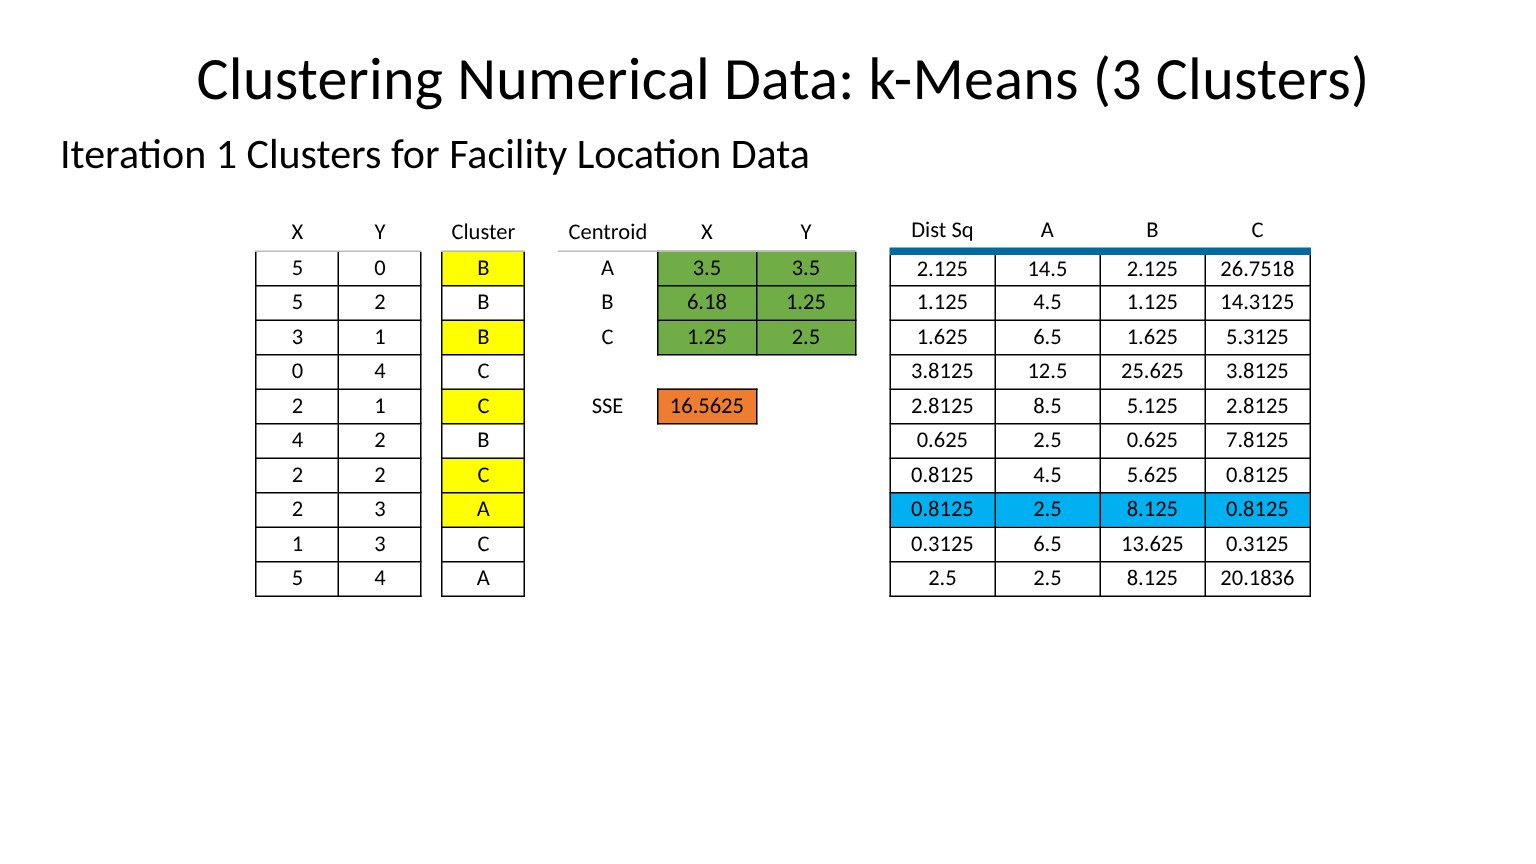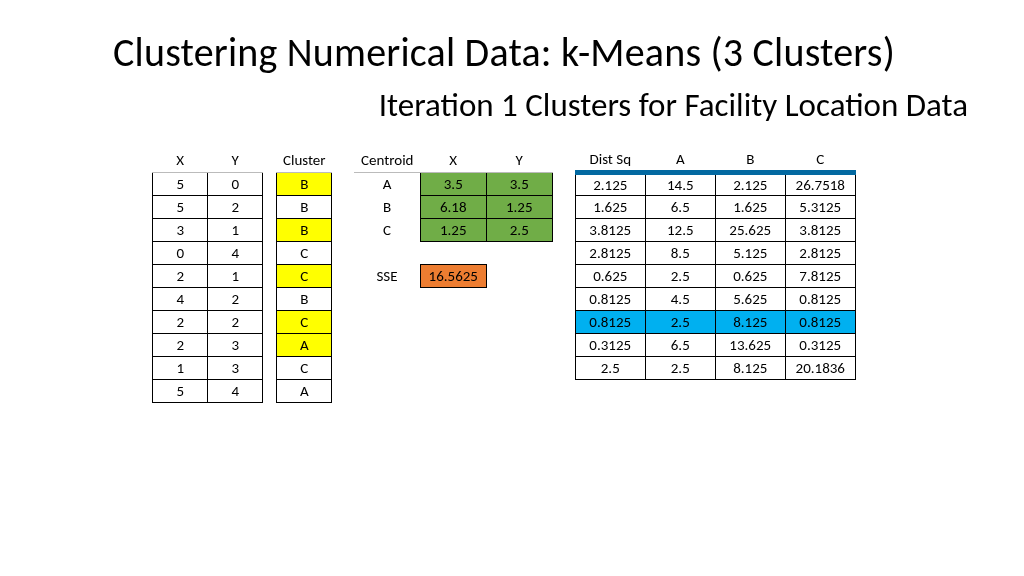--- a/index.html
+++ b/index.html
@@ -6,34 +6,34 @@
   body {
     margin: 0;
     padding: 0;
     width: 1024px;
     height: 576px;
     background: #fff;
     font-family: Calibri, "Segoe UI", Arial, sans-serif;
     color: #000;
   }
   .slide {
-    padding: 28px 56px 0 40px;
+    padding: 28px 20px 0 40px;
   }
   h1 {
     font-weight: 400;
     font-size: 40px;
     margin: 0 0 8px 0;
     text-align: center;
     letter-spacing: 0.2px;
   }
   h2 {
     font-weight: 400;
-    font-size: 33px;
+    font-size: 28px;
     margin: 0 0 24px 0;
-    text-align: right;
+    text-align: left;
   }
   .tables {
     display: flex;
     justify-content: center;
     gap: 22px;
     font-size: 15px;
   }
   table {
     border-collapse: collapse;
   }
@@ -204,20 +204,26 @@
           </tr>
         </thead>
         <tbody id="right-body">
             <tr>
               <td>2.125</td>
               <td>14.5</td>
               <td>2.125</td>
               <td>26.7518</td>
             </tr>
             <tr>
+              <td>1.125</td>
+              <td>4.5</td>
+              <td>1.125</td>
+              <td>14.3125</td>
+            </tr>
+            <tr>
               <td>1.625</td>
               <td>6.5</td>
               <td>1.625</td>
               <td>5.3125</td>
             </tr>
             <tr>
               <td>3.8125</td>
               <td>12.5</td>
               <td>25.625</td>
               <td>3.8125</td>

